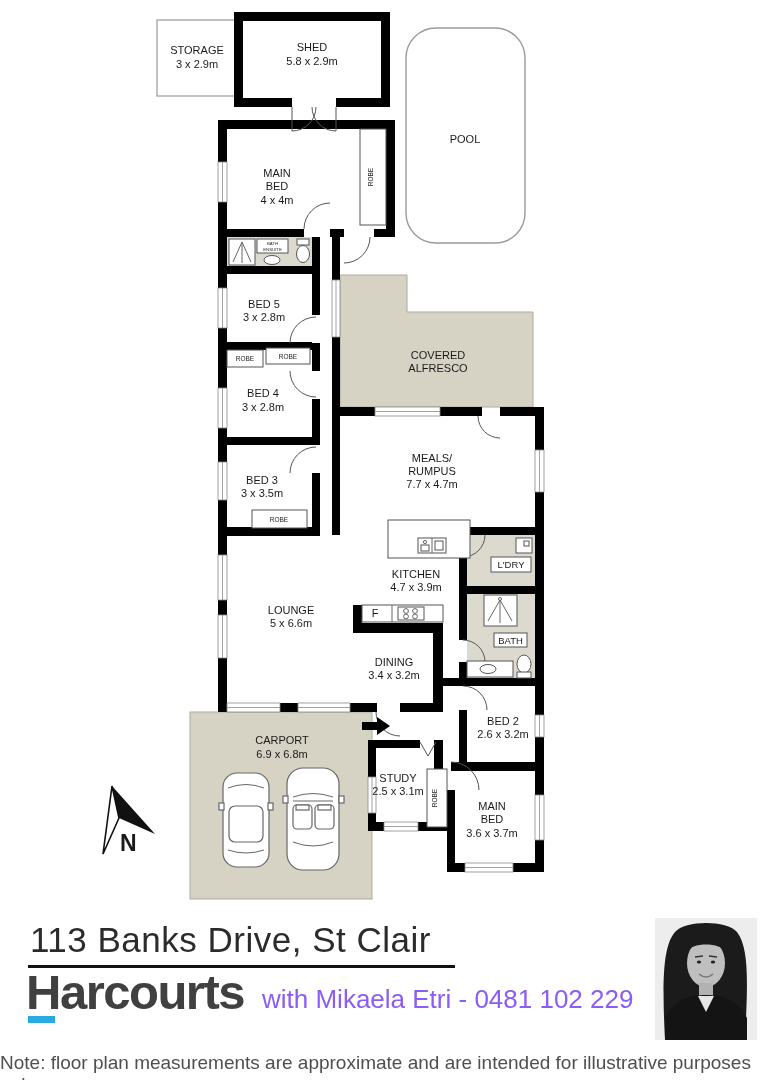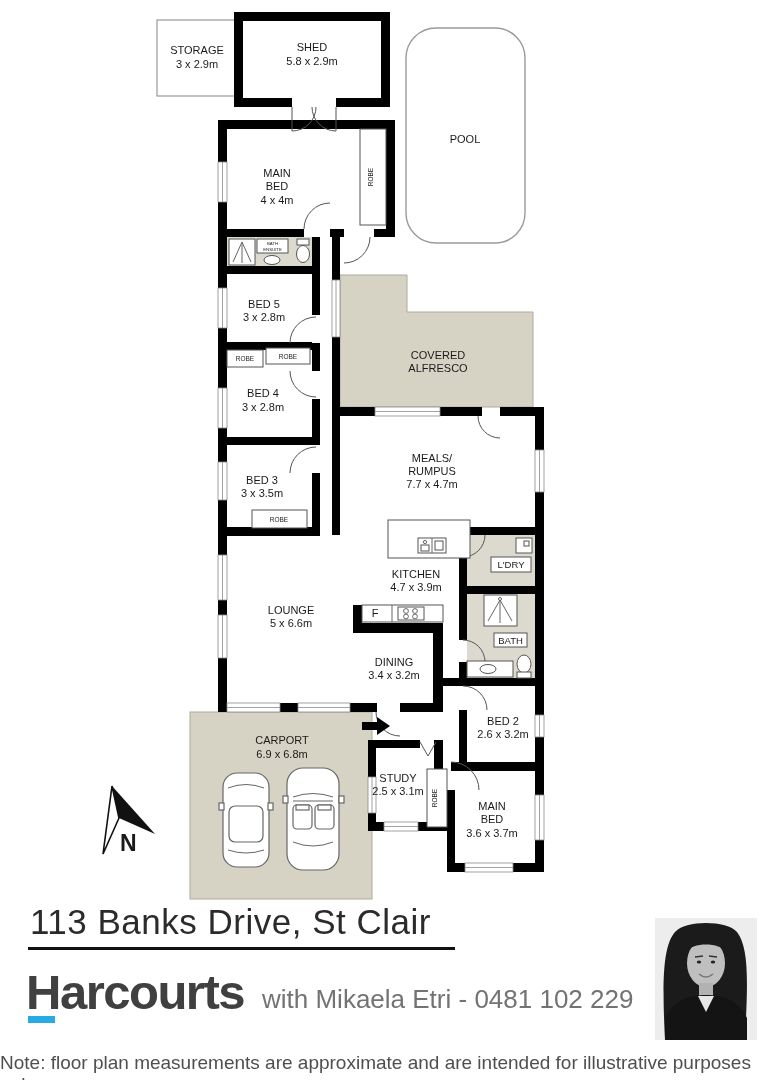--- a/index.html
+++ b/index.html
@@ -12,25 +12,25 @@
   .teeny{font-size:4.3px;text-anchor:middle;}
   .mid{font-size:9.5px;text-anchor:middle;}
   .wall{fill:#000;}
   .fix{fill:#fff;stroke:#555;stroke-width:1;}
   .door{fill:none;stroke:#555;stroke-width:1;}
   .win{fill:#fff;stroke:#8a8a8a;stroke-width:0.8;}
   .winline{stroke:#8a8a8a;stroke-width:0.8;}
   .car{fill:#fff;stroke:#666;stroke-width:1.2;}
   .carline{fill:none;stroke:#666;stroke-width:1;}
   #footer{position:absolute;left:0;top:900px;width:764px;height:180px;}
-  #address{position:absolute;left:28px;top:2px;font-size:35px;font-weight:300;color:#2b2b2b;
+  #address{position:absolute;left:28px;top:20px;font-size:35px;font-weight:300;color:#2b2b2b;
            border-bottom:3px solid #111;padding:0 24px 5px 2px;letter-spacing:0.5px;}
   #brand{position:absolute;left:26px;top:64px;font-size:49px;font-weight:700;letter-spacing:-1.5px;}
   #brand-bar{position:absolute;left:28px;top:116px;width:27px;height:7px;}
-  #agent-line{position:absolute;left:262px;top:84px;font-size:26px;font-weight:300;color:#737373;}
+  #agent-line{position:absolute;left:262px;top:84px;font-size:26px;font-weight:300;color:#8b5cf6;}
   #photo{position:absolute;left:655px;top:18px;width:102px;height:122px;}
   #note{position:absolute;right:8px;top:152px;font-size:19px;font-weight:300;color:#4f4f4f;}
 </style>
 </head>
 <body>
 
 <svg id="plan" width="764" height="905" viewBox="0 0 764 905">
 
   <g>
     <rect x="157" y="20" width="80" height="76" fill="#ffffff" stroke="#999" stroke-width="1.2"></rect>

